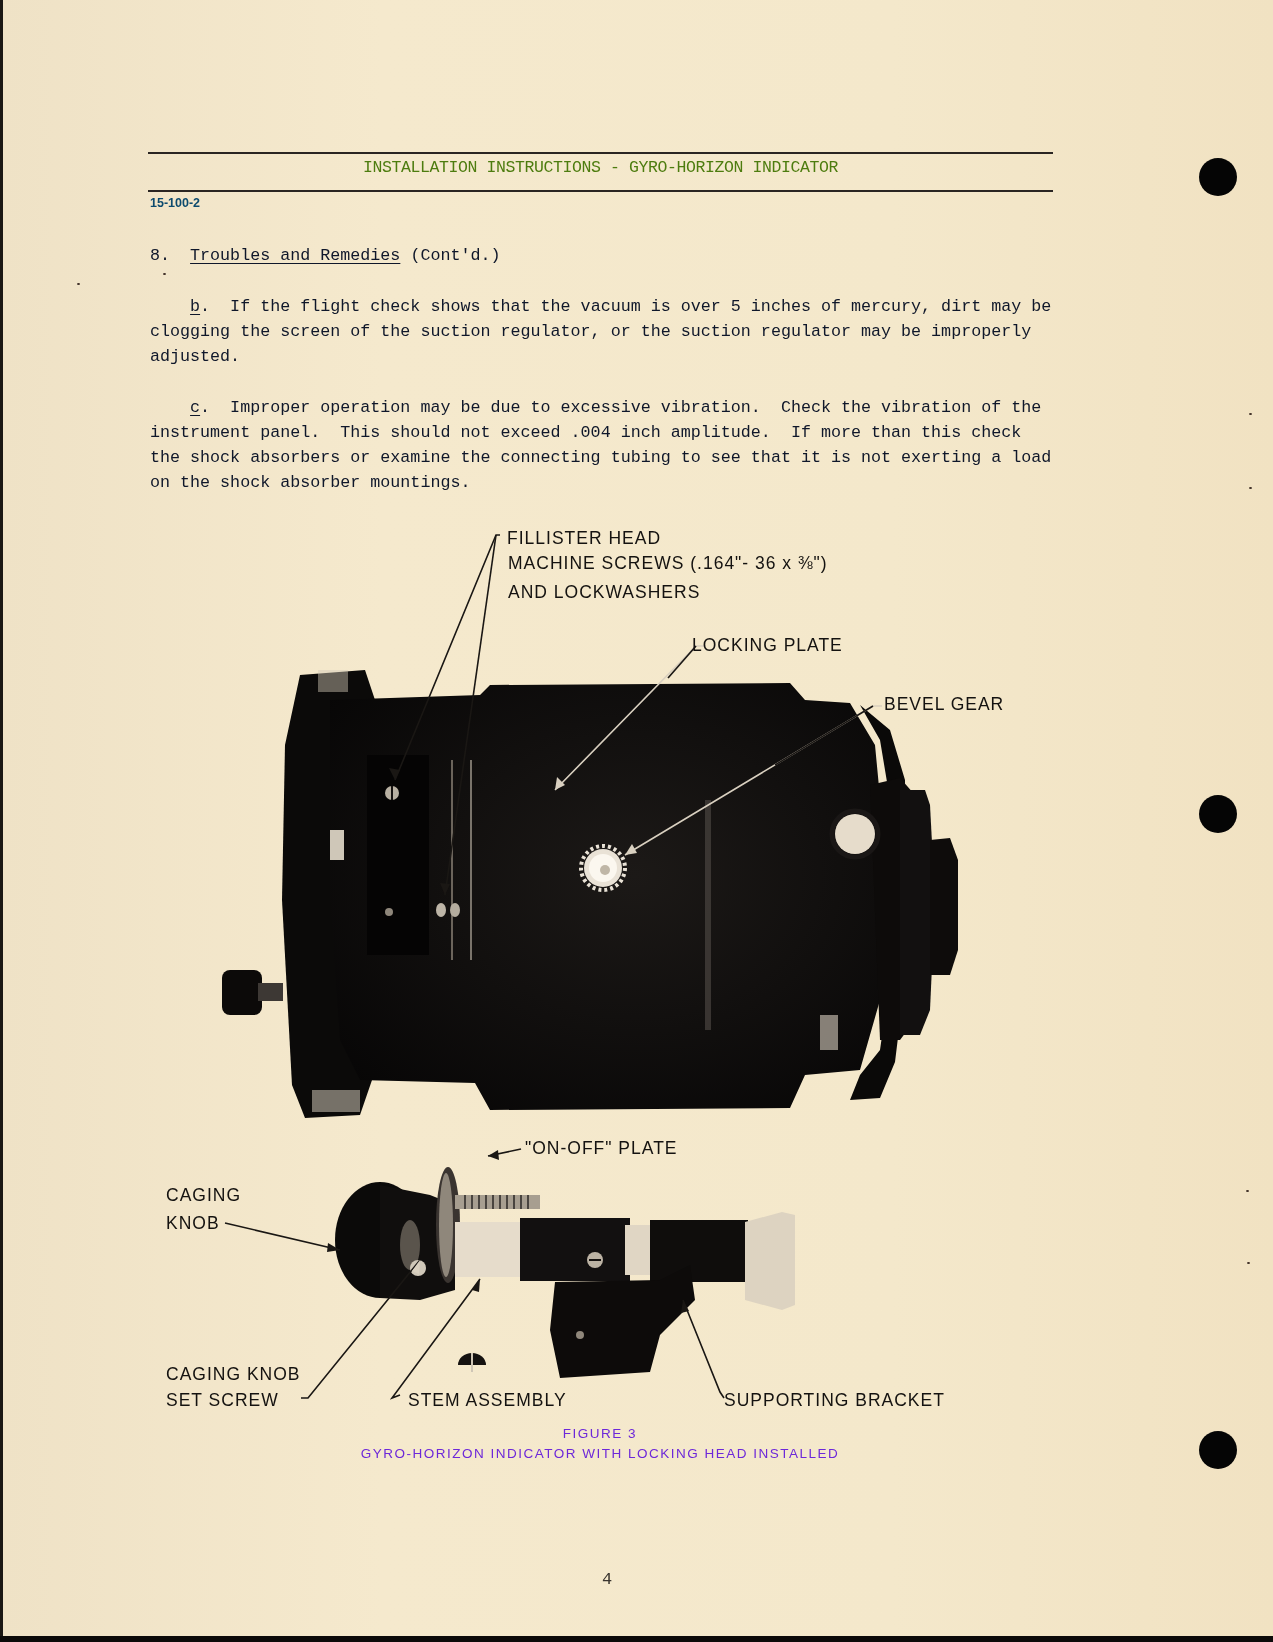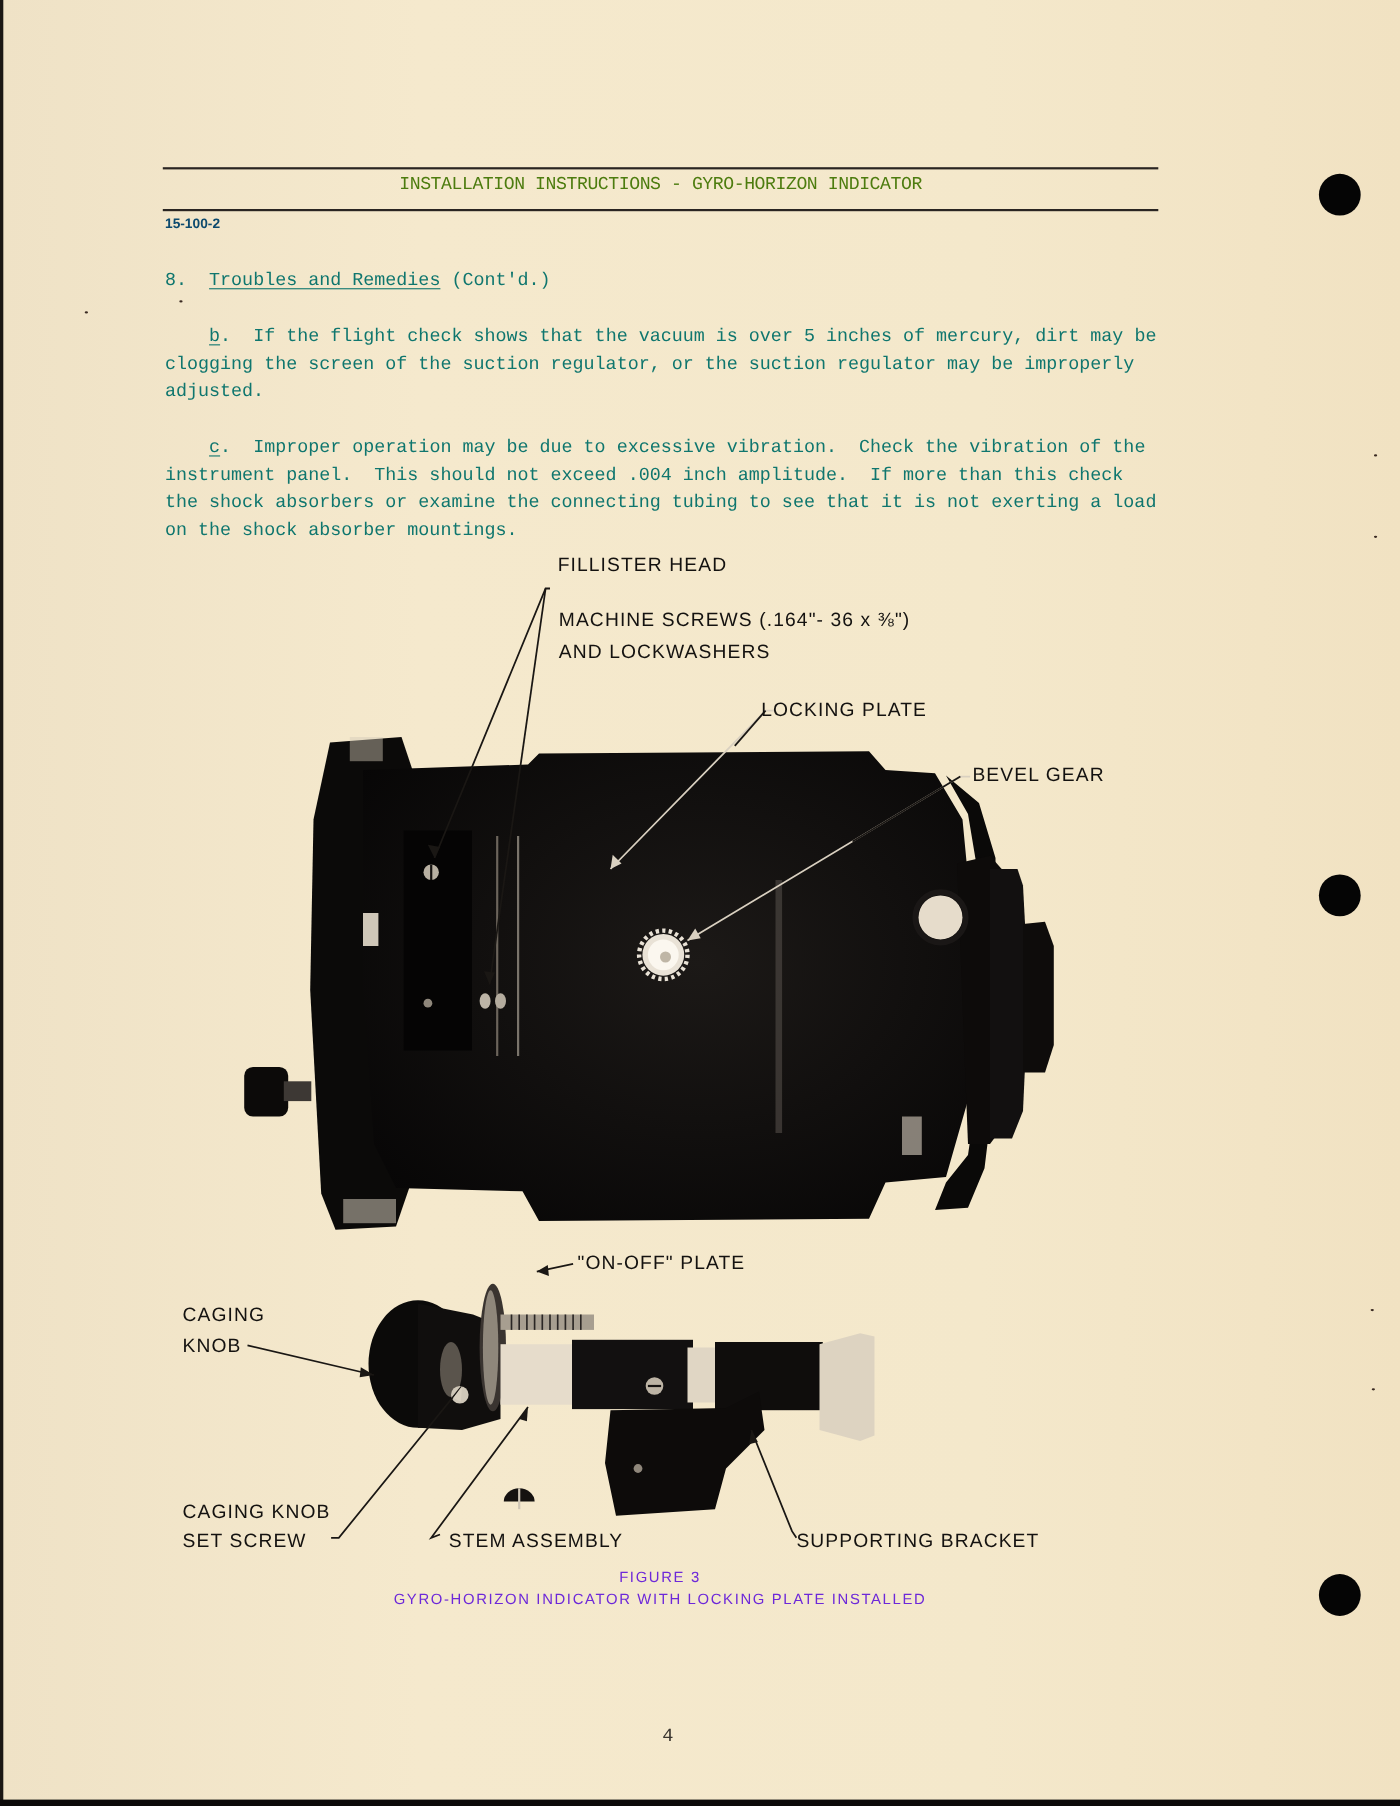--- a/index.html
+++ b/index.html
@@ -22,21 +22,21 @@
     position: absolute; left: 148px; width: 905px; top: 158px; text-align: center;
     font-size: 16.5px; letter-spacing: -0.4px; color: #4d7c0f;
   }
   .doc-num {
     position: absolute; left: 150px; top: 196px;
     font-family: "Liberation Sans", "DejaVu Sans", sans-serif; font-weight: bold;
     font-size: 12.5px; color: #0c4a6e;
   }
   .tw {
     position: absolute; left: 150px; font-size: 16.7px; line-height: 25px;
-    white-space: pre; color: #0f766e;
+    white-space: pre; color: #0f172a;
   }
   .u { text-decoration: underline; text-underline-offset: 3px; }
   .lbl {
     position: absolute; font-family: "Liberation Sans", "DejaVu Sans", sans-serif;
     font-size: 17.5px; letter-spacing: 1px; color: #141210; white-space: nowrap; line-height: 28px;
   }
   .caption {
     position: absolute; left: 300px; width: 600px; text-align: center;
     font-family: "Liberation Sans", "DejaVu Sans", sans-serif; font-size: 13.5px;
     letter-spacing: 1.5px; color: #6d28d9;
@@ -195,29 +195,29 @@
     <polygon points="555,790 557,777 565,785" fill="#d9d0c0"></polygon>
     <polygon points="625,855 632,844 637,853" fill="#d9d0c0"></polygon>
     <polygon points="488,1156 498,1150 499,1160"></polygon>
     <polygon points="340,1250 328,1243 327,1252"></polygon>
     <polygon points="420,1260 412,1271 419,1274" fill="#d9d0c0"></polygon>
     <polygon points="480,1279 472,1290 479,1292"></polygon>
     <polygon points="683,1300 681,1313 689,1311"></polygon>
   </g>
 </svg>
 
-<div class="lbl" style="left:507px; top:499px;">FILLISTER HEAD</div>
+<div class="lbl" style="left:507px; top:524px;">FILLISTER HEAD</div>
 <div class="lbl" style="left:508px; top:549px;">MACHINE SCREWS (.164"- 36 x ⅜")</div>
 <div class="lbl" style="left:508px; top:578px;">AND LOCKWASHERS</div>
 <div class="lbl" style="left:692px; top:631px;">LOCKING PLATE</div>
 <div class="lbl" style="left:884px; top:690px;">BEVEL GEAR</div>
 <div class="lbl" style="left:525px; top:1134px;">"ON-OFF" PLATE</div>
 <div class="lbl" style="left:166px; top:1181px;">CAGING</div>
 <div class="lbl" style="left:166px; top:1209px;">KNOB</div>
 <div class="lbl" style="left:166px; top:1360px;">CAGING KNOB</div>
 <div class="lbl" style="left:166px; top:1386px;">SET SCREW</div>
 <div class="lbl" style="left:408px; top:1386px;">STEM ASSEMBLY</div>
 <div class="lbl" style="left:724px; top:1386px;">SUPPORTING BRACKET</div>
 
 <div class="caption" style="top:1426px;">FIGURE 3</div>
-<div class="caption" style="top:1446px; left:250px; width:700px;">GYRO-HORIZON INDICATOR WITH LOCKING PLATE INSTALLED</div>
+<div class="caption" style="top:1446px; left:250px; width:700px;">GYRO-HORIZON INDICATOR WITH LOCKING HEAD INSTALLED</div>
 
 <div class="page-num">4</div>
 
 </body></html>

